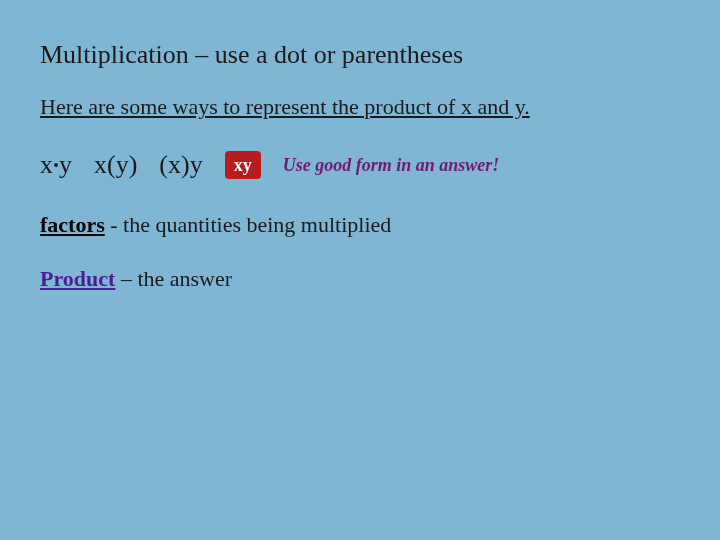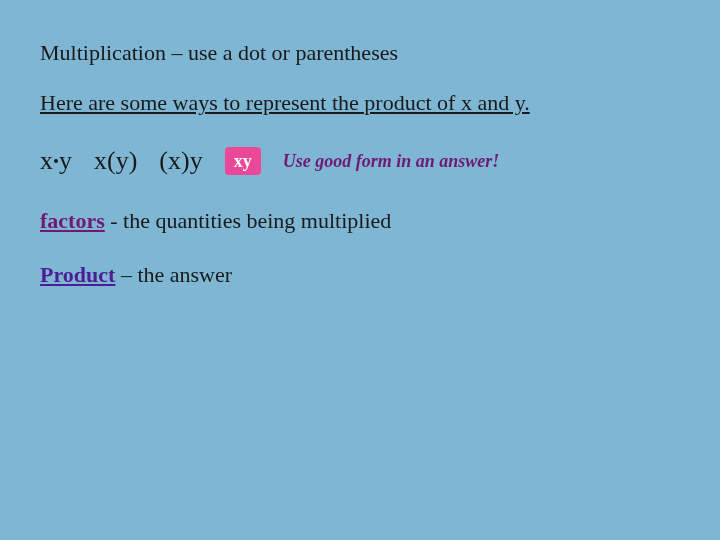--- a/index.html
+++ b/index.html
@@ -15,21 +15,21 @@
       font-family: 'Comic Sans MS', 'Chalkboard SE', cursive;
       overflow: hidden;
       position: relative;
     }
 
     .content {
       padding: 40px 40px 30px 40px;
     }
 
     .title {
-      font-size: 22px;
+      font-size: 26px;
       color: #1a1a1a;
       margin-bottom: 24px;
       font-weight: normal;
     }
 
     .subtitle {
       font-size: 22px;
       color: #1a1a1a;
       margin-bottom: 30px;
       font-weight: normal;
@@ -47,21 +47,21 @@
 
     .example-item {
       font-size: 26px;
       color: #1a1a1a;
     }
 
     .xy-badge {
       display: inline-flex;
       align-items: center;
       justify-content: center;
-      background-color: #ec4899;
+      background-color: #b91c1c;
       color: white;
       font-size: 18px;
       font-weight: bold;
       padding: 3px 8px;
       border-radius: 4px;
       font-family: serif;
       min-width: 36px;
       min-height: 28px;
     }
 
@@ -72,21 +72,21 @@
       font-weight: bold;
     }
 
     .factors-line {
       font-size: 22px;
       color: #1a1a1a;
       margin-bottom: 28px;
     }
 
     .factors-word {
-      color: #701a75;
+      color: #000000;
       text-decoration: underline;
       font-weight: bold;
       font-family: Liberation Serif, serif;
     }
 
     .product-line {
       font-size: 22px;
       color: #1a1a1a;
     }
 

